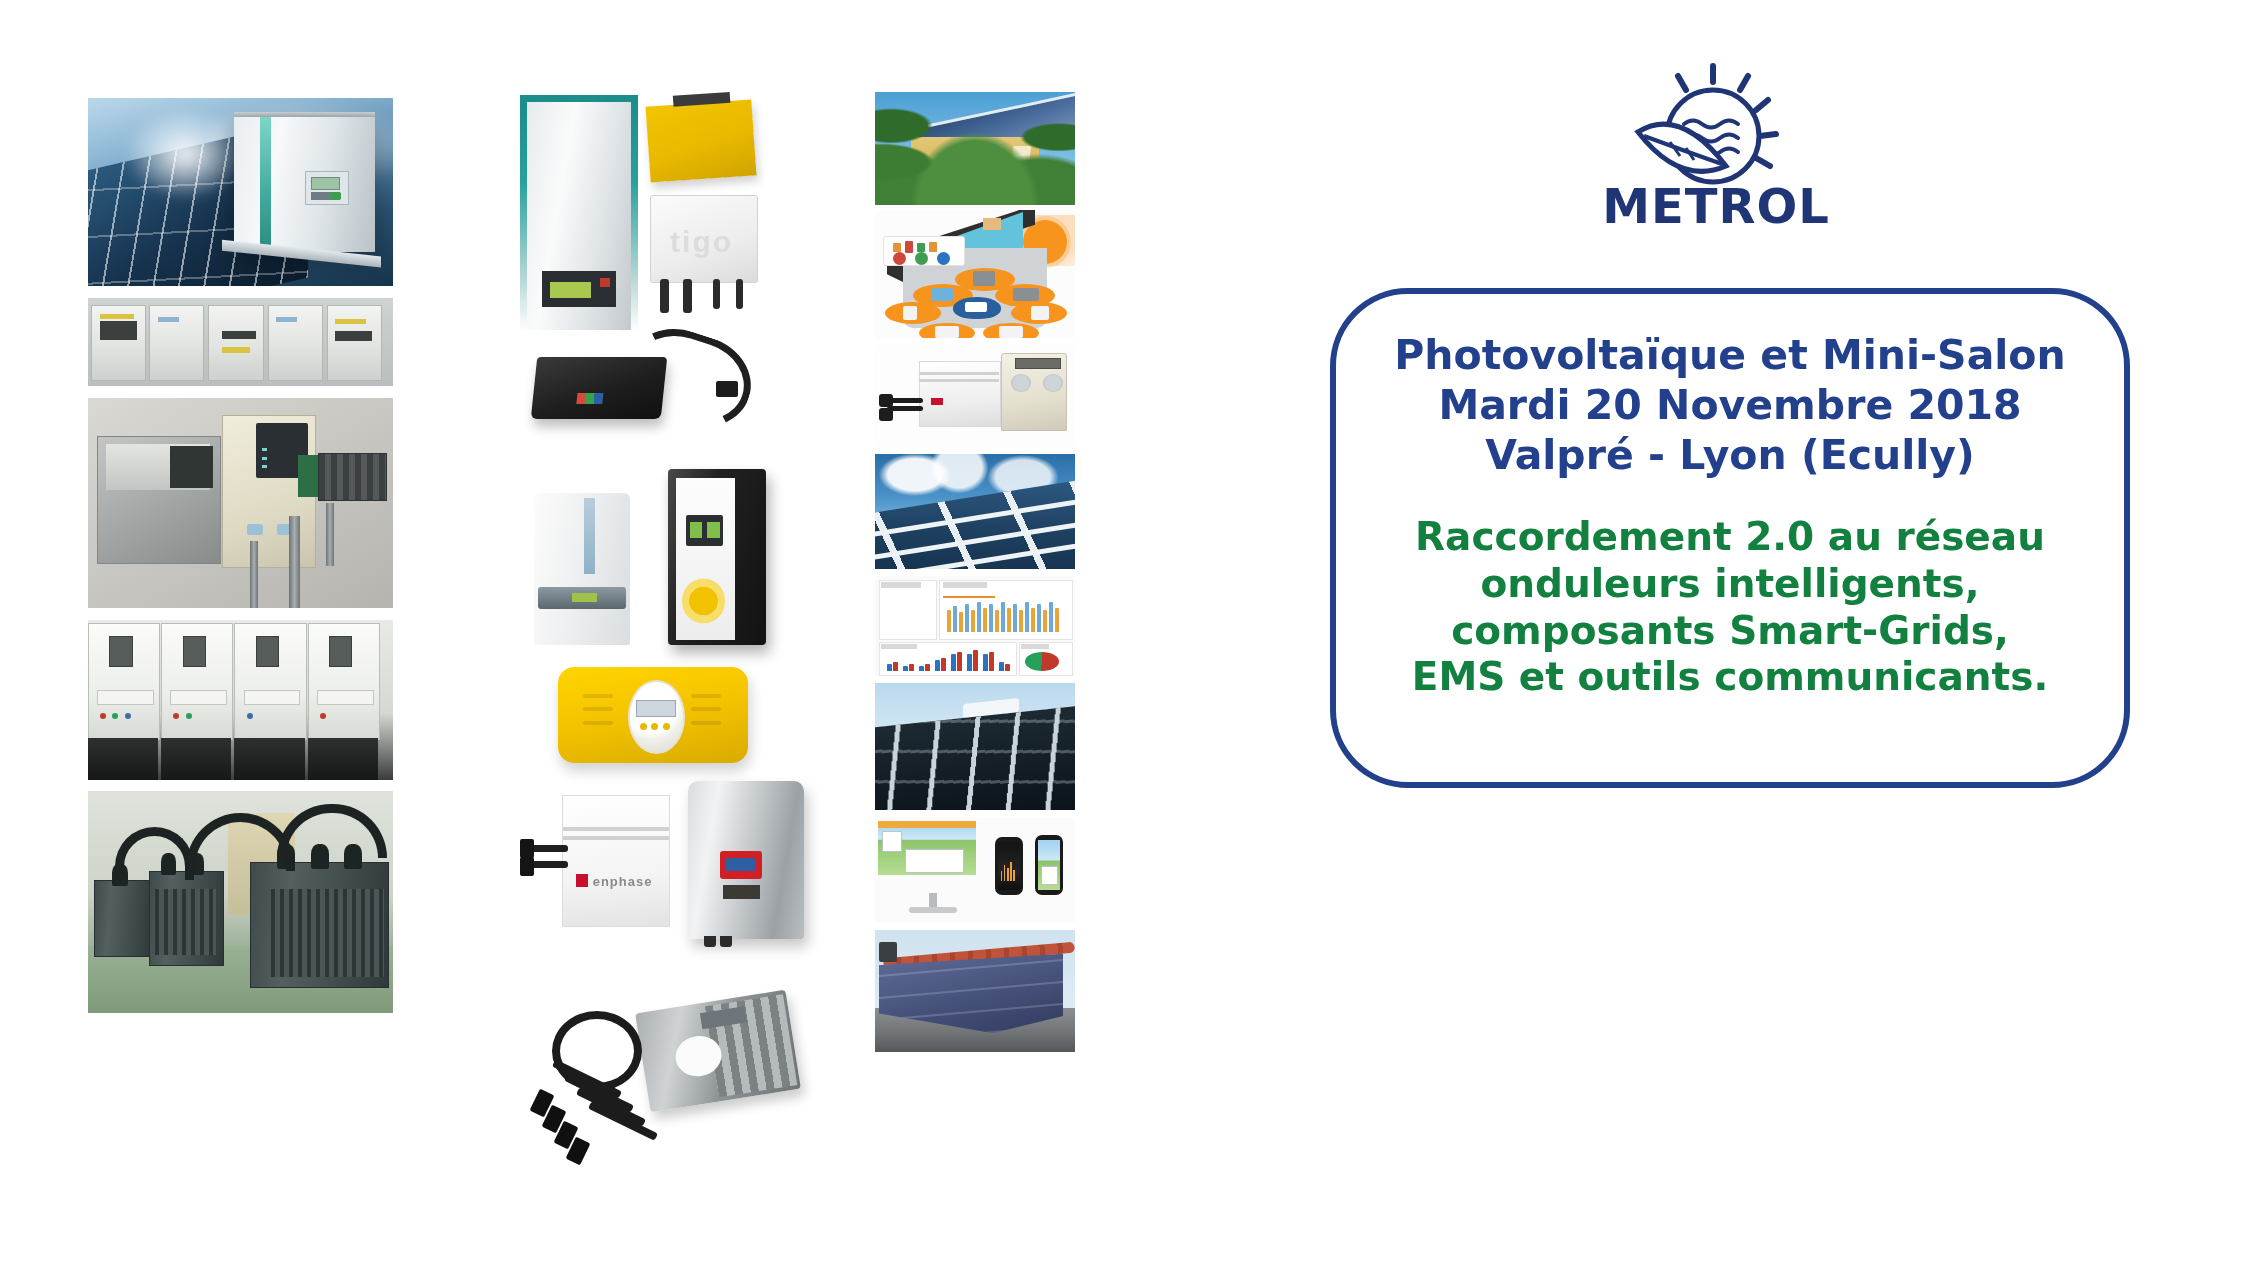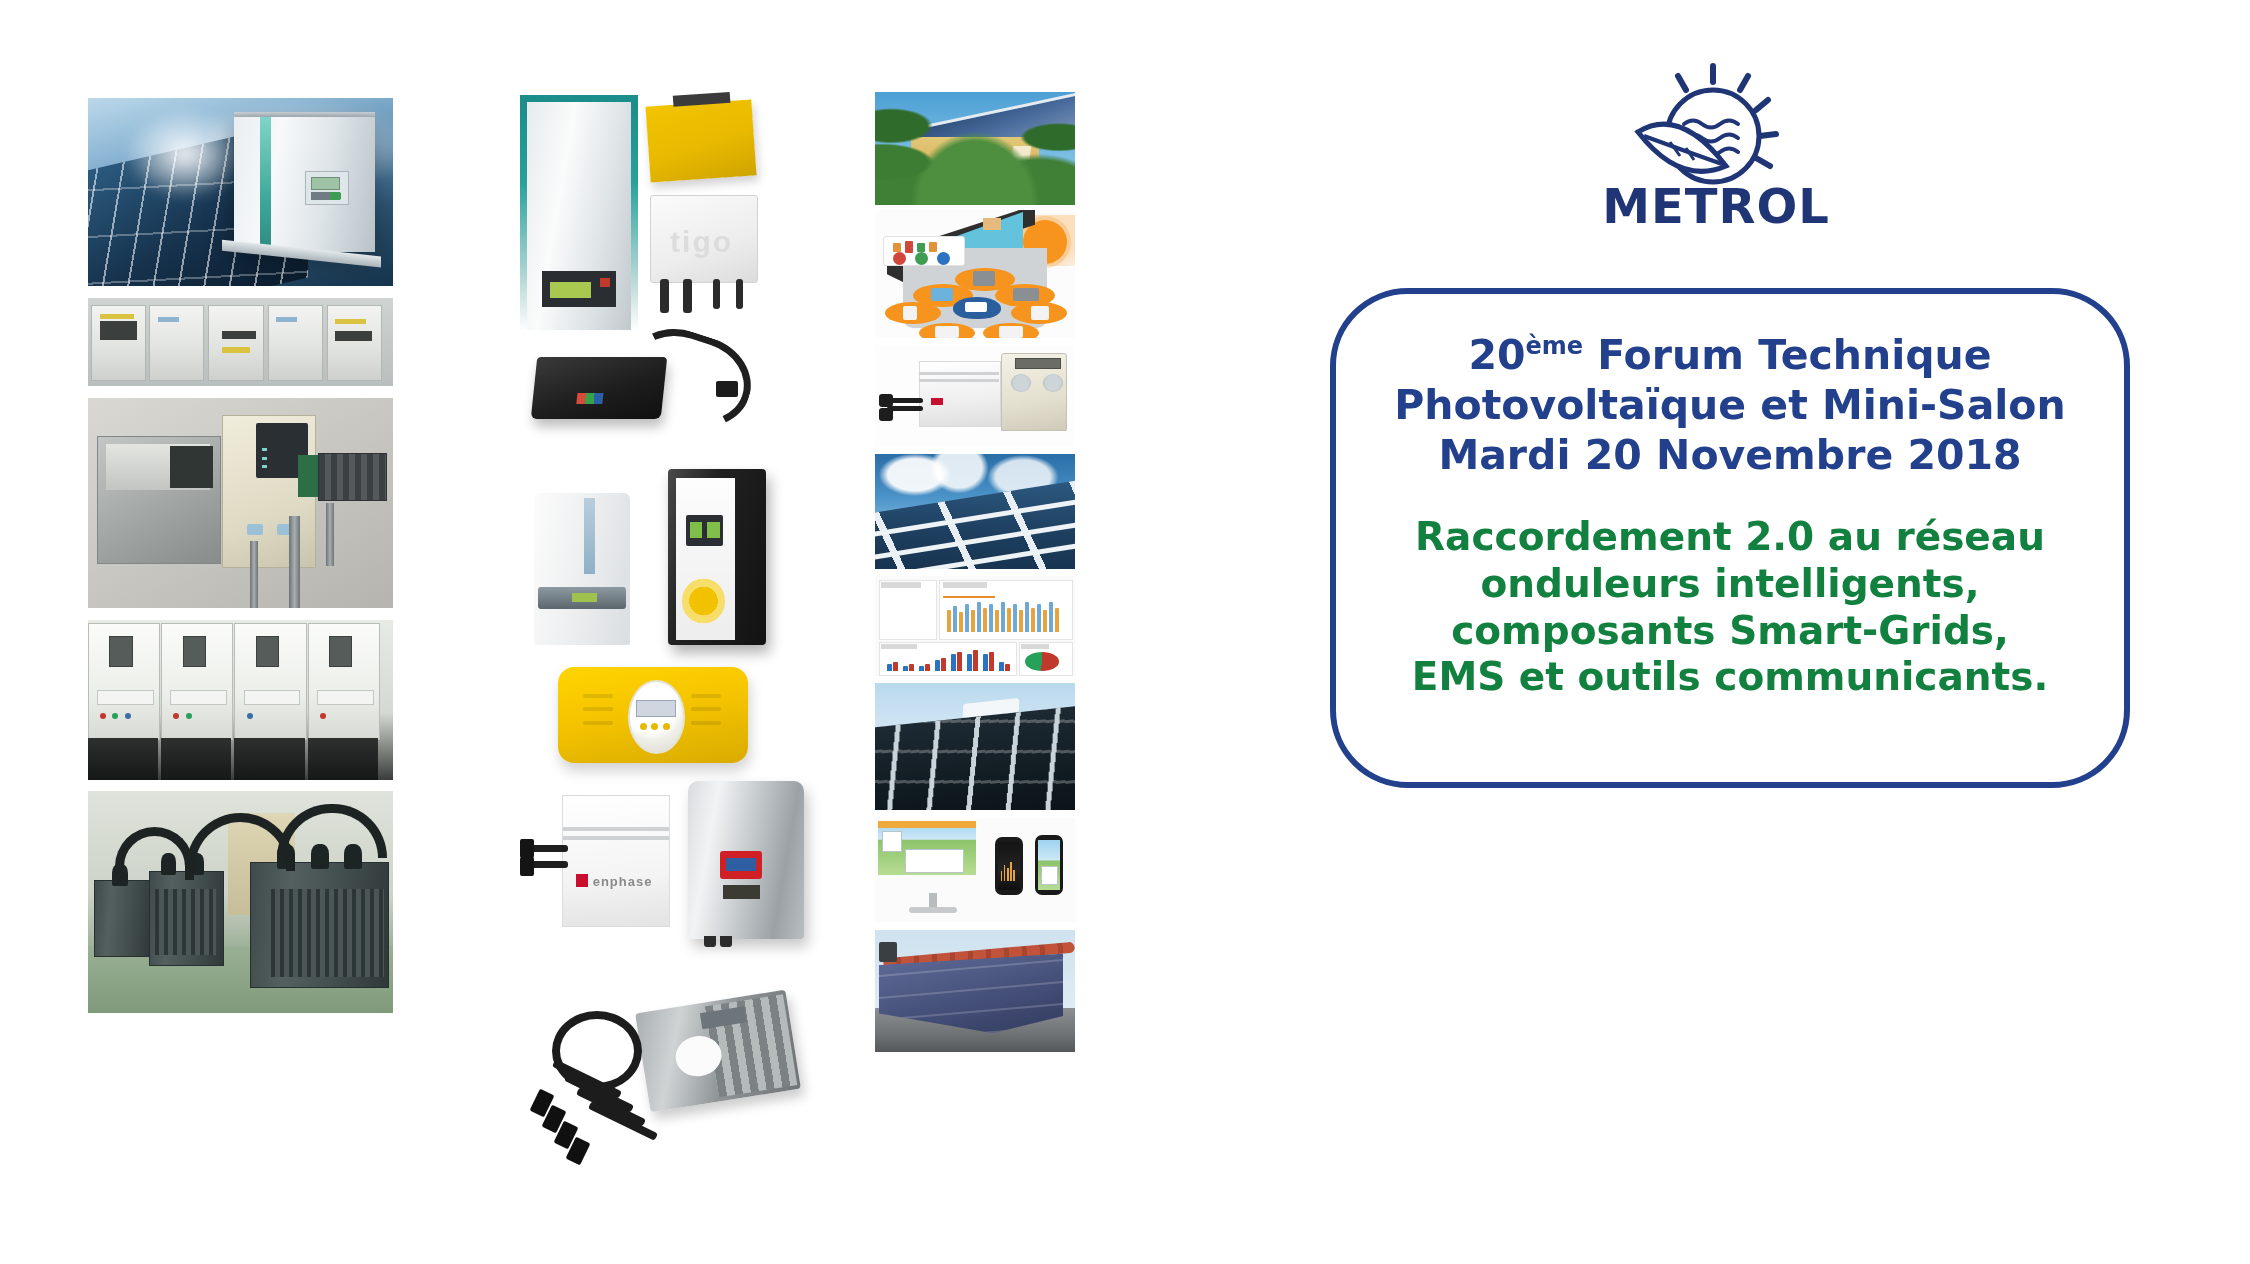--- a/index.html
+++ b/index.html
@@ -843,23 +843,23 @@
 
     <path d="M20 74 Q62 48 108 108 Q62 128 20 74 Z" fill="#ffffff" stroke="#1F3576" stroke-width="5"></path>
     <path d="M26 78 Q64 92 104 106" stroke="#1F3576" stroke-width="4" fill="none"></path>
     <path d="M52 84 L62 98 M68 90 L76 102" stroke="#1F3576" stroke-width="3" fill="none"></path>
   </svg>
 </div>
 <div id="logo-word">METROL</div>
 
 <div id="info-box">
   <div id="heading">
-    <div class="hline"><span>20</span><span class="sup">ème</span><span> Forum Technique</span></div>
     <div class="hline">Photovoltaïque et Mini-Salon</div>
     <div class="hline">Mardi 20 Novembre 2018</div>
+    <div class="hline">Valpré - Lyon (Ecully)</div>
   </div>
   <div id="body-text">
     <div class="hline">Raccordement 2.0 au réseau</div>
     <div class="hline">onduleurs intelligents,</div>
     <div class="hline">composants Smart-Grids,</div>
     <div class="hline">EMS et outils communicants.</div>
   </div>
 </div>
 
 </body></html>

